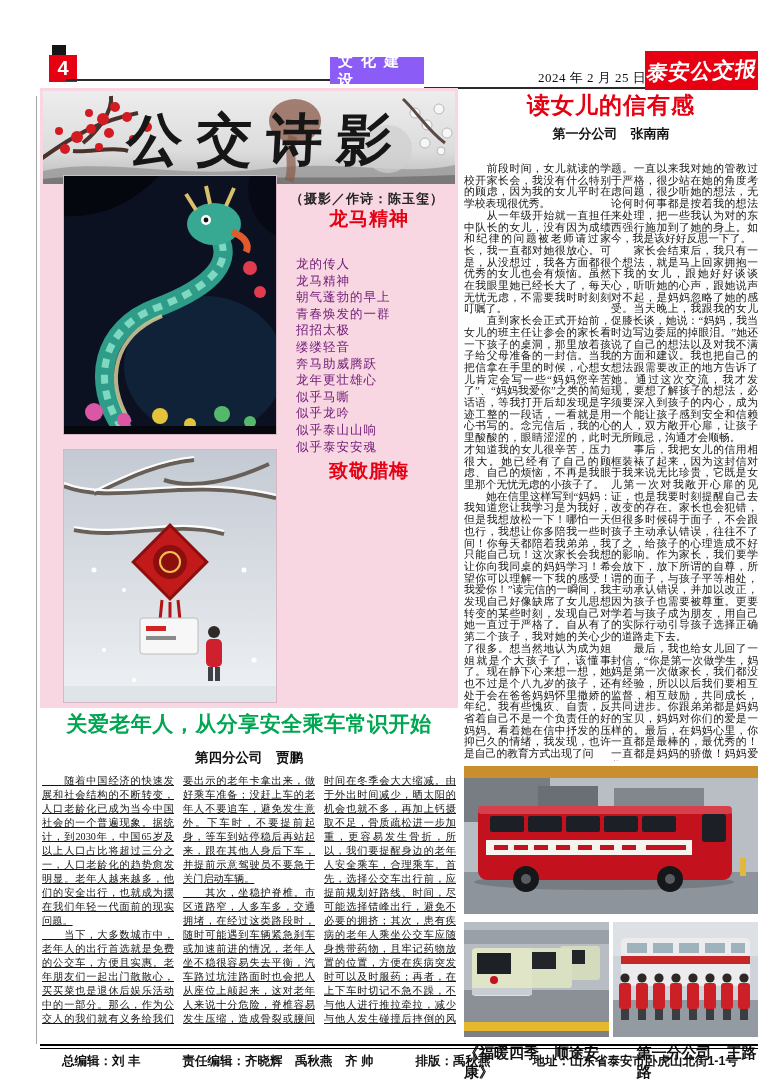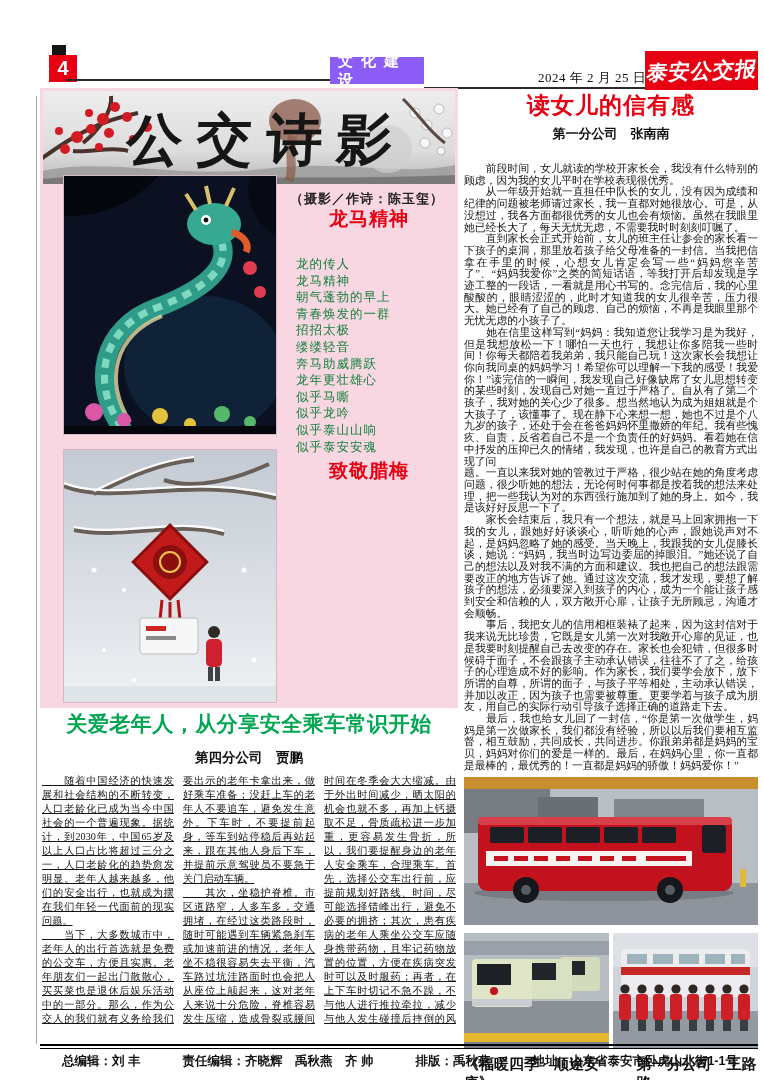--- a/index.html
+++ b/index.html
@@ -25,37 +25,37 @@
   .poetry{position:absolute;left:40px;top:88px;width:418px;height:620px;background:#f8d7e3;}
   .banner{position:absolute;left:3px;top:3px;width:412px;height:93px;}
   .credit{position:absolute;right:14px;top:102px;font-size:13px;font-weight:bold;color:#222;letter-spacing:1px;}
   .photo1{position:absolute;left:24px;top:88px;box-shadow:0 0 0 1px #d8b6c4;}
   .poem1{position:absolute;left:248px;top:118px;width:162px;}
   .photo2{position:absolute;left:24px;top:362px;box-shadow:0 0 0 1px #d8b6c4;}
   .poem2{position:absolute;left:248px;top:370px;width:162px;}
   .poem-title{font-family:"Liberation Sans",sans-serif;font-weight:bold;font-size:19px;color:#e60012;
               text-align:center;letter-spacing:1px;}
   .poem-lines{margin-top:24px;padding-left:8px;}
-  .poem-lines div{font-size:12.5px;line-height:16.6px;color:#15803d;letter-spacing:1px;}
+  .poem-lines div{font-size:12.5px;line-height:16.6px;color:#701a75;letter-spacing:1px;}
   .poem2 .poem-lines{margin-top:16px;}
   .poem2 .poem-lines div{line-height:18px;}
   
   .elder{position:absolute;left:40px;top:706px;width:418px;}
   .elder .art-title{margin:4px;text-align:center;font-family:"Liberation Sans",sans-serif;font-size:21px;
                     color:#00a651;font-weight:bold;letter-spacing:.5px;}
   .byline{text-align:center;font-weight:bold;font-size:13.5px;margin-top:11px;
           font-family:"Liberation Sans",sans-serif;color:#111;}
   .cols3{display:flex;gap:9px;margin-top:7px;padding:0 2px;}
   .cols3 .coltext{flex:1;font-size:10.2px;line-height:14px;text-align:justify;white-space:pre-line;
                   height:250px;overflow:hidden;color:#141414;text-decoration:underline;}
   .letter{position:absolute;left:464px;top:90px;width:294px;}
   .letter .art-title{margin:0;text-align:center;font-family:Liberation Mono, monospace;font-size:23px;
                      color:#e60012;font-weight:bold;letter-spacing:1px;}
   .letter .byline{font-size:13px;margin:4px 0 20px;}
-  .cols2{display:flex;flex-direction:column;}
+  .cols2{display:flex;}
   .cols2 .coltext{flex:1;font-size:10.8px;line-height:11.7px;text-align:justify;white-space:pre-line;
                   height:598px;overflow:hidden;color:#141414;}
   
   .photos{margin-top:5px;}
   .photo-row{display:flex;gap:4px;margin-top:4px;}
   .caption{display:flex;justify-content:center;gap:24px;margin-top:7px;font-weight:bold;font-size:15px;
            font-family:"Liberation Sans",sans-serif;color:#111;}
   
   .footer-rule{position:absolute;left:40px;top:1044px;width:718px;height:5px;
                border-top:2.5px solid #000;border-bottom:1px solid #000;box-sizing:border-box;}

